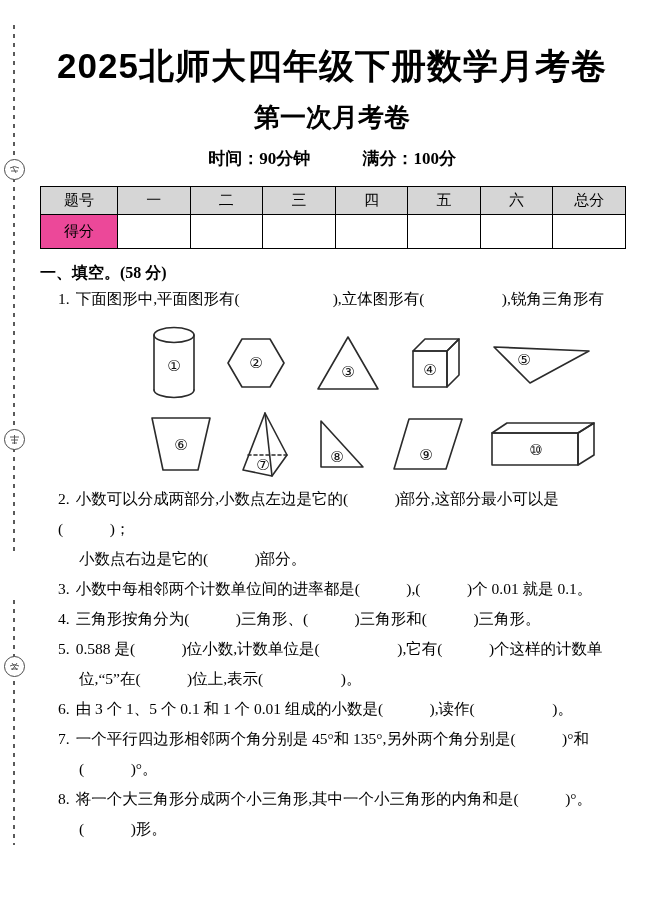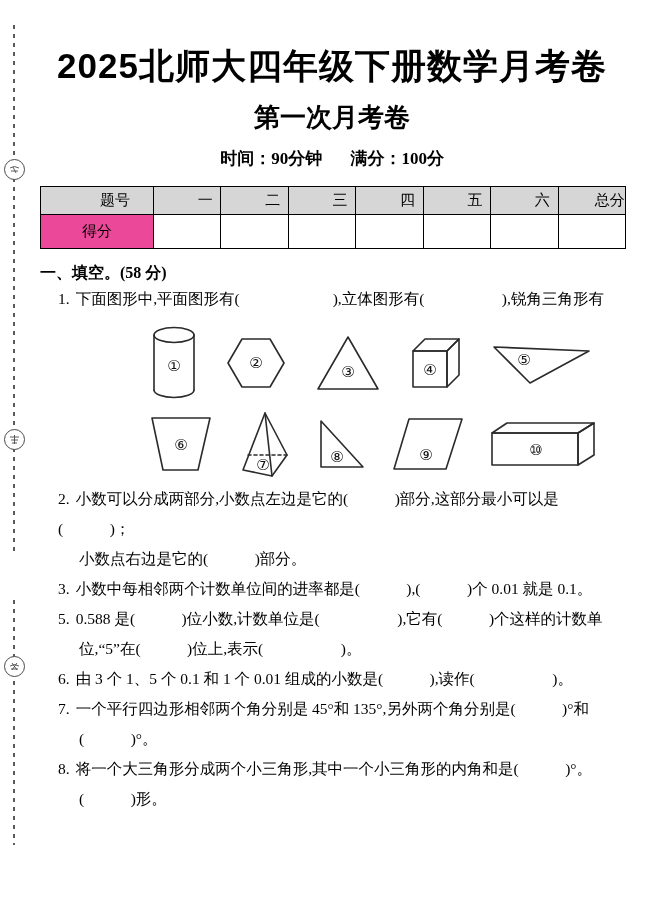--- a/index.html
+++ b/index.html
@@ -15,25 +15,25 @@
   .seal-line.bottom{top:600px;height:245px;}
   .seal-stamp{position:absolute;left:4px;width:19px;height:19px;border:1.4px solid #4a4a4a;
     border-radius:50%;background:#fff;display:flex;align-items:center;justify-content:center;}
   .seal-stamp svg{display:block;}
   
   .content{position:absolute;left:40px;top:0;width:584px;}
   .title{margin-top:46px;text-align:center;font-family:"Liberation Sans","DejaVu Sans",sans-serif;
     font-weight:bold;font-size:35px;letter-spacing:1px;line-height:1.15;color:#000;}
   .subtitle{margin-top:14px;text-align:center;font-size:26px;font-weight:600;color:#000;}
   .meta{margin-top:12px;text-align:center;font-size:17px;font-weight:bold;color:#000;}
-  .meta span{margin:0 12px;text-align:center;}
+  .meta span{margin:0 24px;text-align:center;}
   
   table.score{border-collapse:collapse;width:586px;margin-top:16px;table-layout:fixed;}
   table.score td{border:1.5px solid #000;text-align:center;font-size:15px;color:#000;padding:0;}
-  table.score tr.head td{background:#d6d6d6;height:27px;padding-left:36px;}
+  table.score tr.head td{background:#d6d6d6;height:27px;}
   table.score tr.body td{height:33px;background:#fff;}
   table.score tr.body td.lbl{background:#ec4899;}
   table.score td.first{width:76px;}
   
   .section-heading{margin-top:14px;font-size:16px;font-weight:600;color:#000;}
   .question{margin-left:18px;font-size:15.5px;line-height:30px;color:#000;}
   .q-line{white-space:pre-wrap;}
   .q-num{display:inline-block;margin-right:6px;}
   .q-cont{padding-left:21px;}
   
@@ -163,20 +163,23 @@
 
   <div class="question">
     <div class="q-line"><span class="q-num">2.</span><span>小数可以分成两部分,小数点左边是它的(　　　)部分,这部分最小可以是(　　　)；</span></div>
     <div class="q-line q-cont">小数点右边是它的(　　　)部分。</div>
   </div>
 
   <div class="question">
     <div class="q-line"><span class="q-num">3.</span><span>小数中每相邻两个计数单位间的进率都是(　　　),(　　　)个 0.01 就是 0.1。</span></div>
   </div>
 
+  <div class="question">
+    <div class="q-line"><span class="q-num">4.</span><span>三角形按角分为(　　　)三角形、(　　　)三角形和(　　　)三角形。</span></div>
+  </div>
 
   <div class="question">
     <div class="q-line"><span class="q-num">5.</span><span>0.588 是(　　　)位小数,计数单位是(　　　　　),它有(　　　)个这样的计数单</span></div>
     <div class="q-line q-cont">位,“5”在(　　　)位上,表示(　　　　　)。</div>
   </div>
 
   <div class="question">
     <div class="q-line"><span class="q-num">6.</span><span>由 3 个 1、5 个 0.1 和 1 个 0.01 组成的小数是(　　　),读作(　　　　　)。</span></div>
   </div>
 

